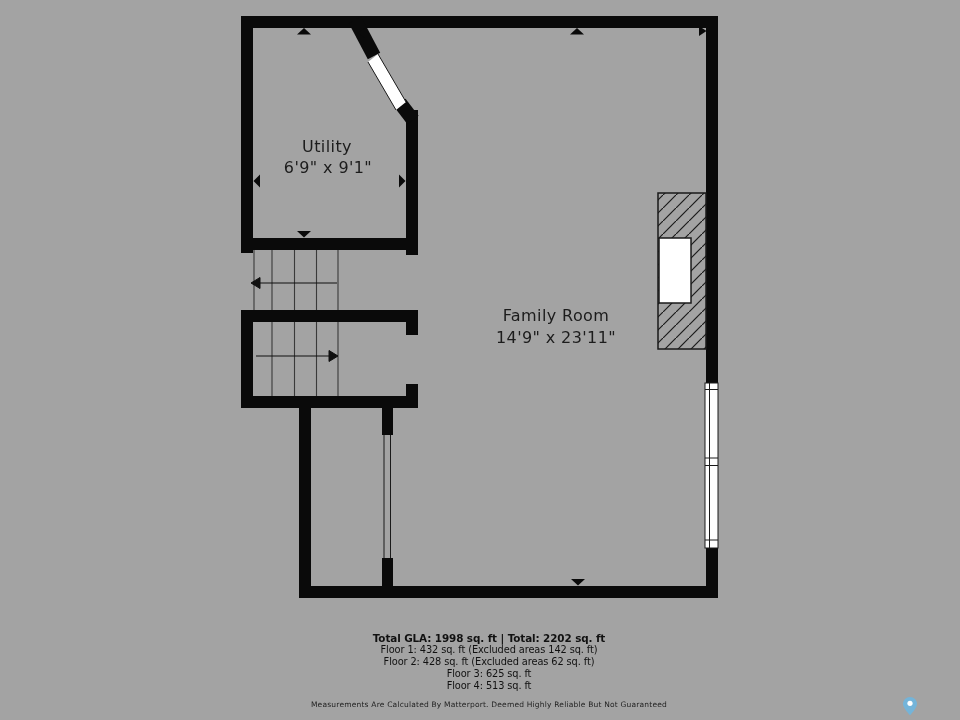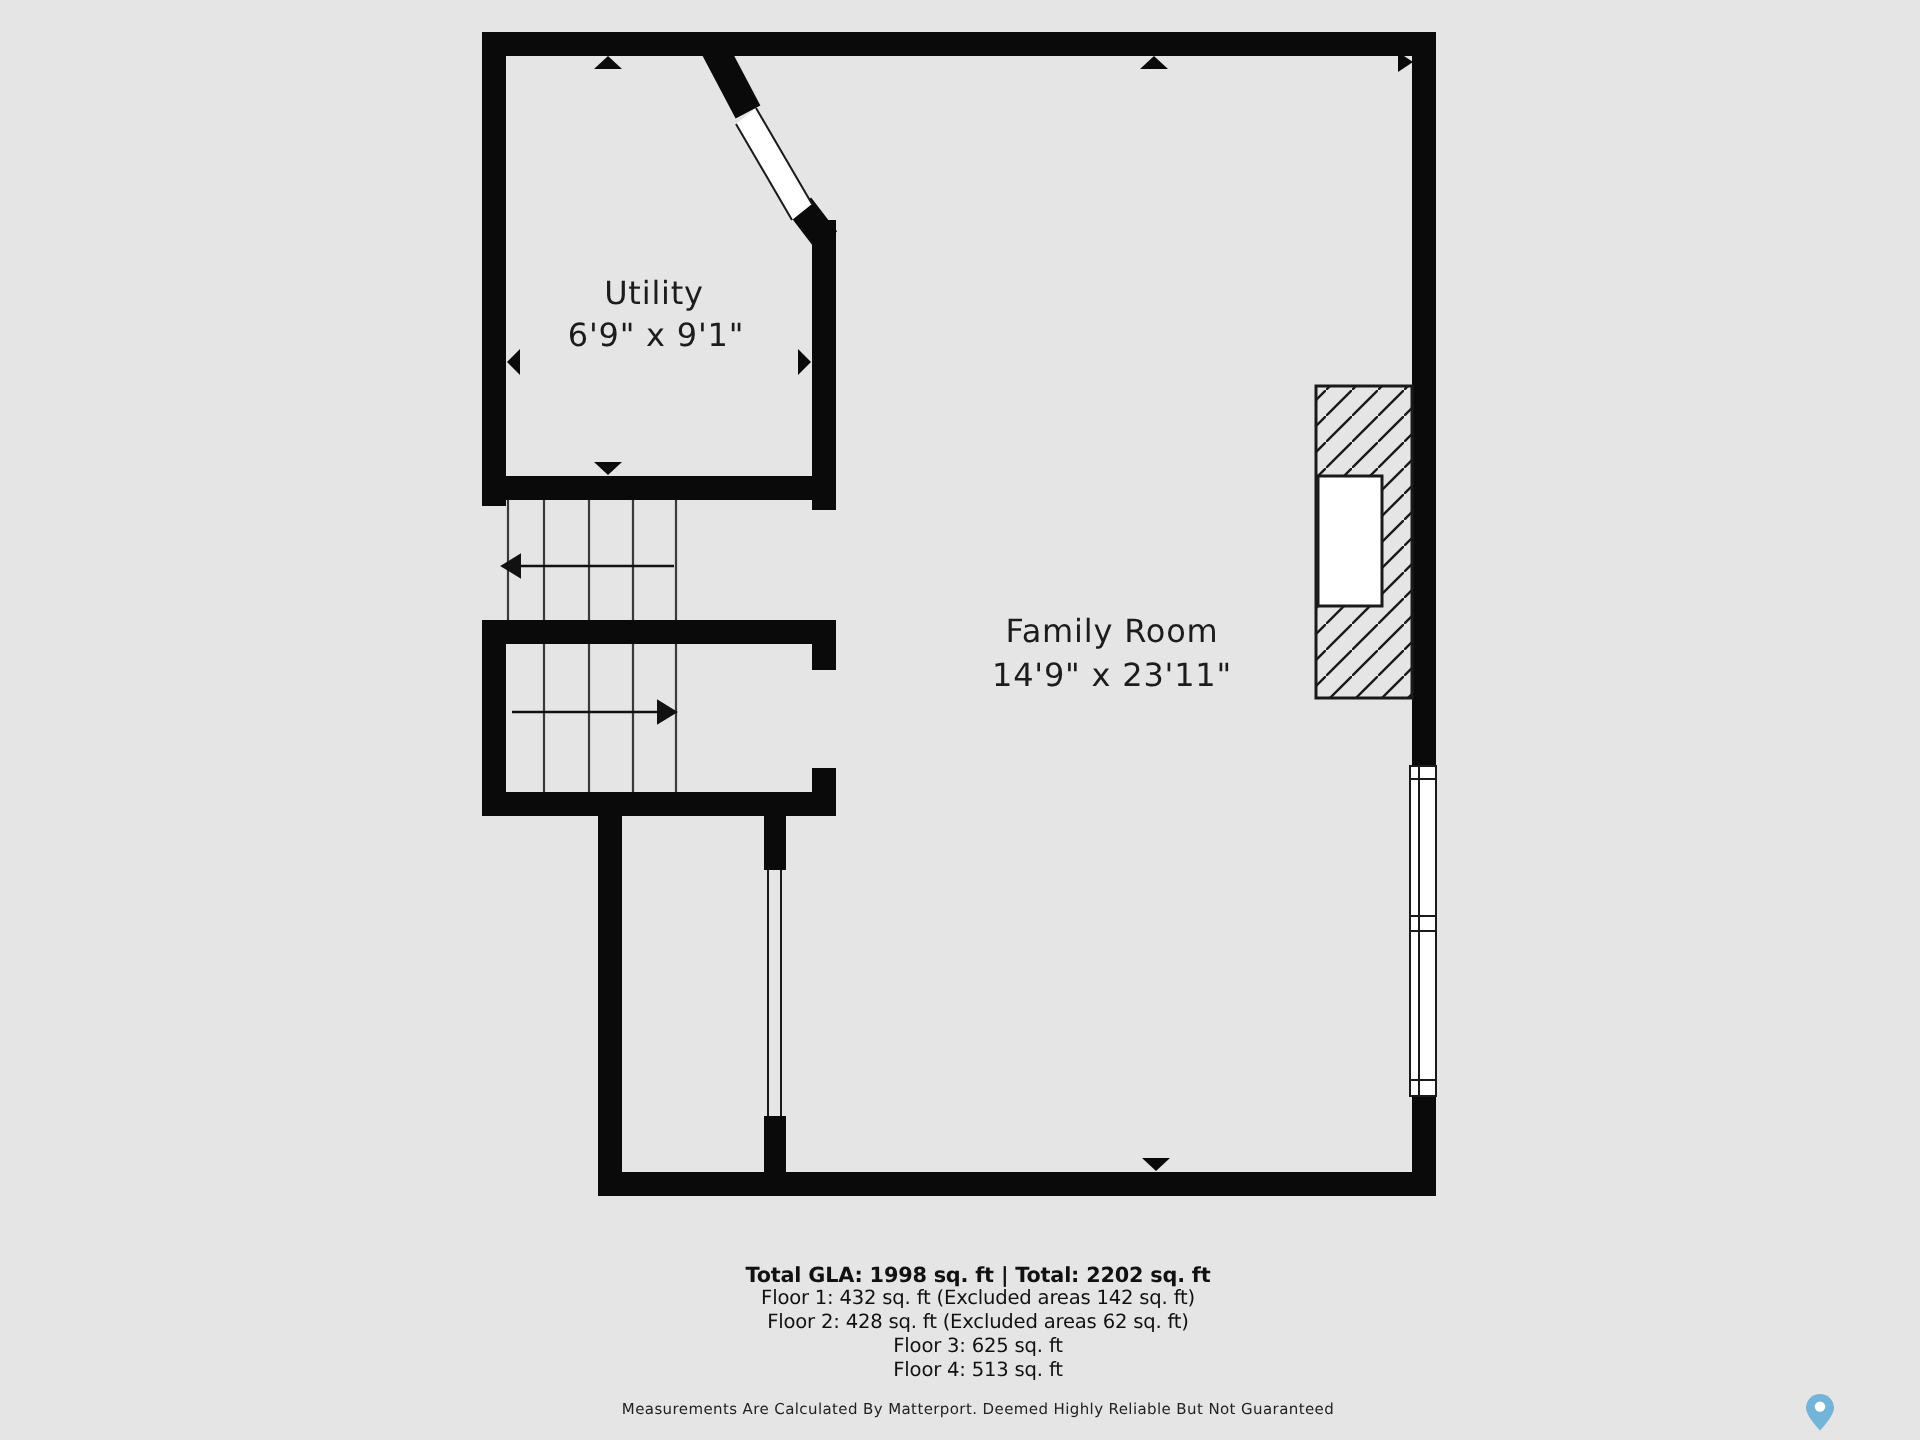--- a/index.html
+++ b/index.html
@@ -1,17 +1,17 @@
 <!DOCTYPE html>
 <html><head>
 <meta charset="utf-8">
 <style>
   html,body{margin:0;padding:0;background:#ffffff;}
   .page{
-    position:relative;width:960px;height:720px;background:#e5e5e5;
+    position:relative;width:960px;height:720px;background:#a3a3a3;
     overflow:hidden;font-family:"DejaVu Sans","Liberation Sans",sans-serif;color:#1c1c1c;
   }
   .plan-svg{position:absolute;left:0;top:0;}
   .room-name{font-size:16px;fill:#1c1c1c;text-anchor:middle;letter-spacing:.4px;}
   .room-dim{font-size:16px;fill:#1c1c1c;text-anchor:middle;letter-spacing:.4px;}
   .footer{
     position:absolute;top:632px;left:0;width:100%;text-align:center;
     transform:translateX(9px);font-size:9.8px;line-height:12px;color:#111;letter-spacing:-0.1px;
   }
   .footer .total{font-weight:bold;font-size:10.4px;}

